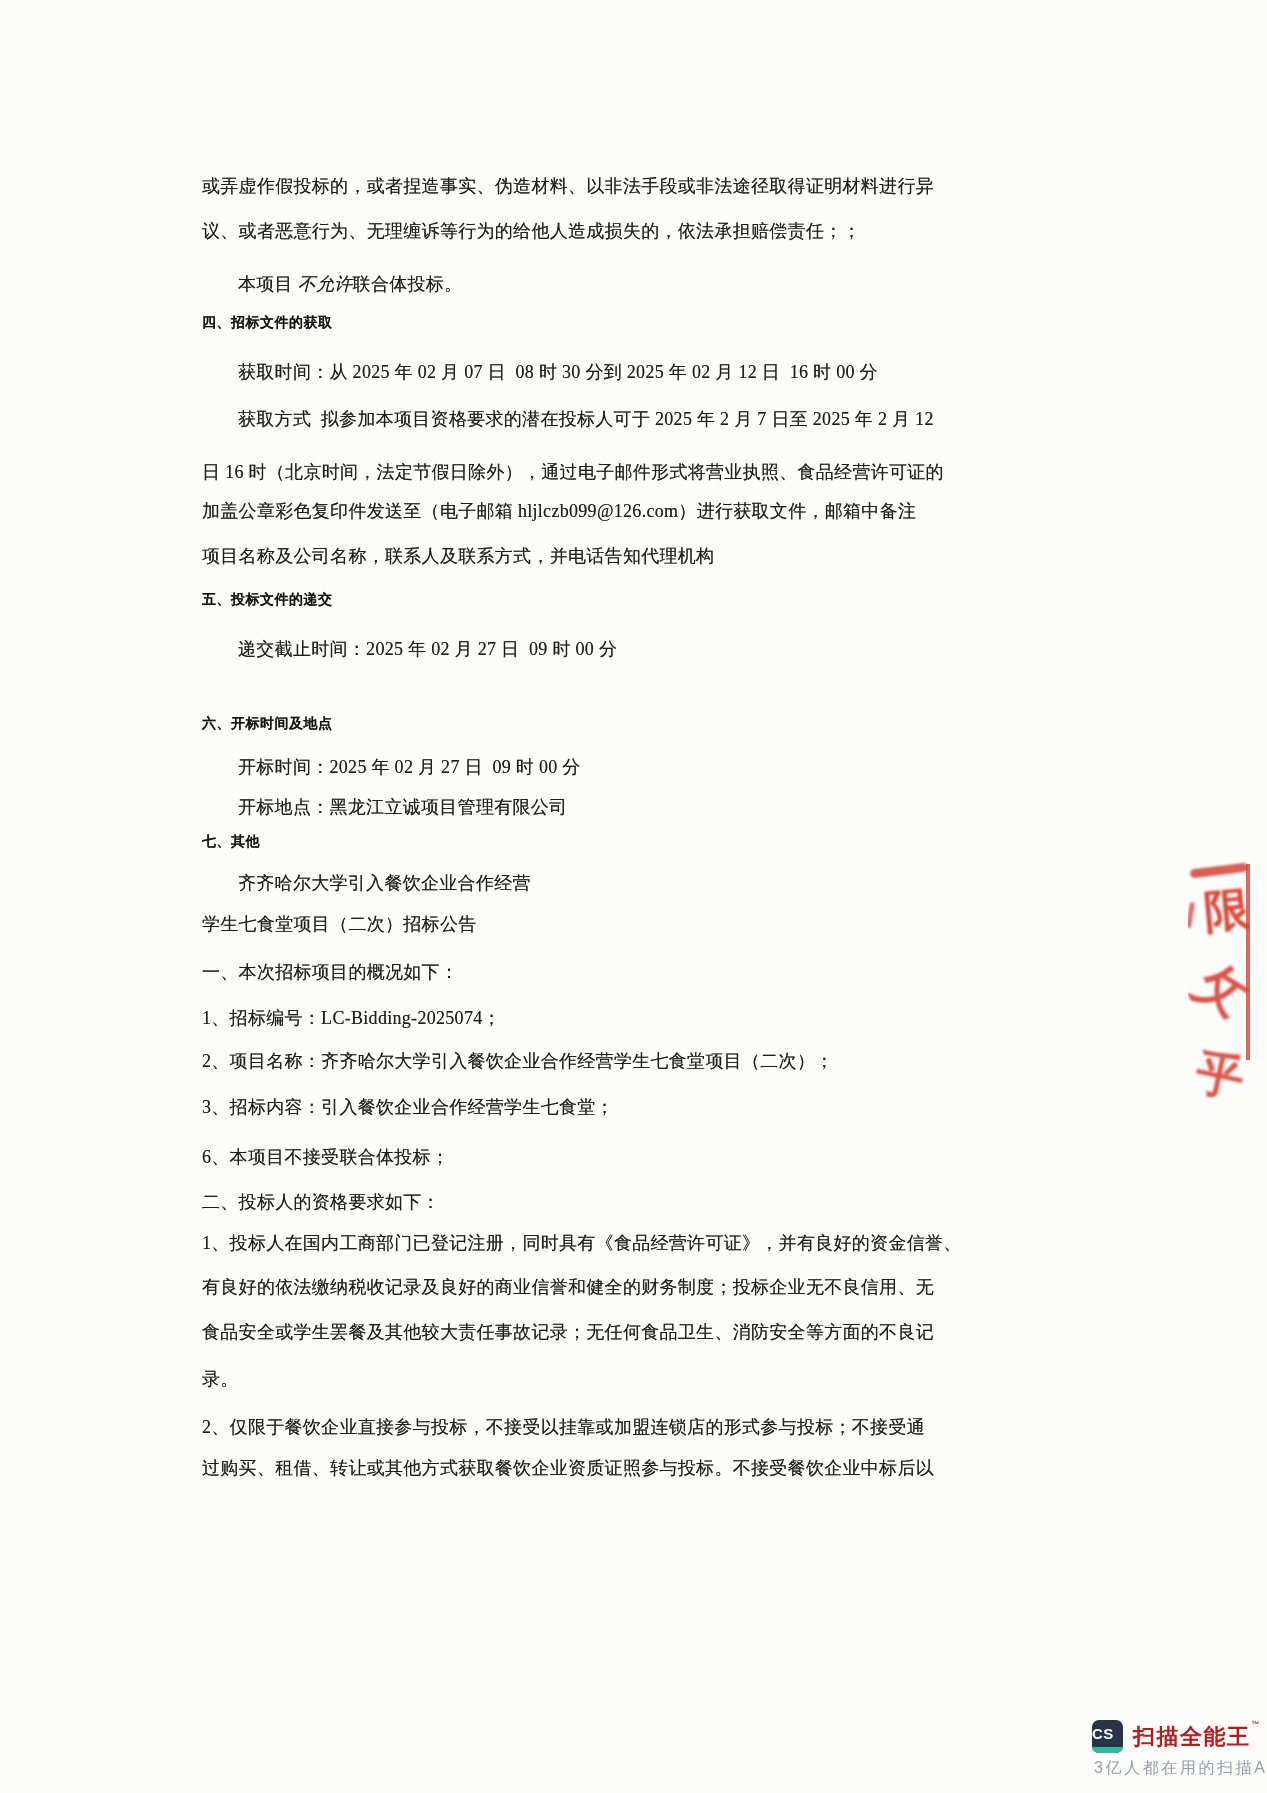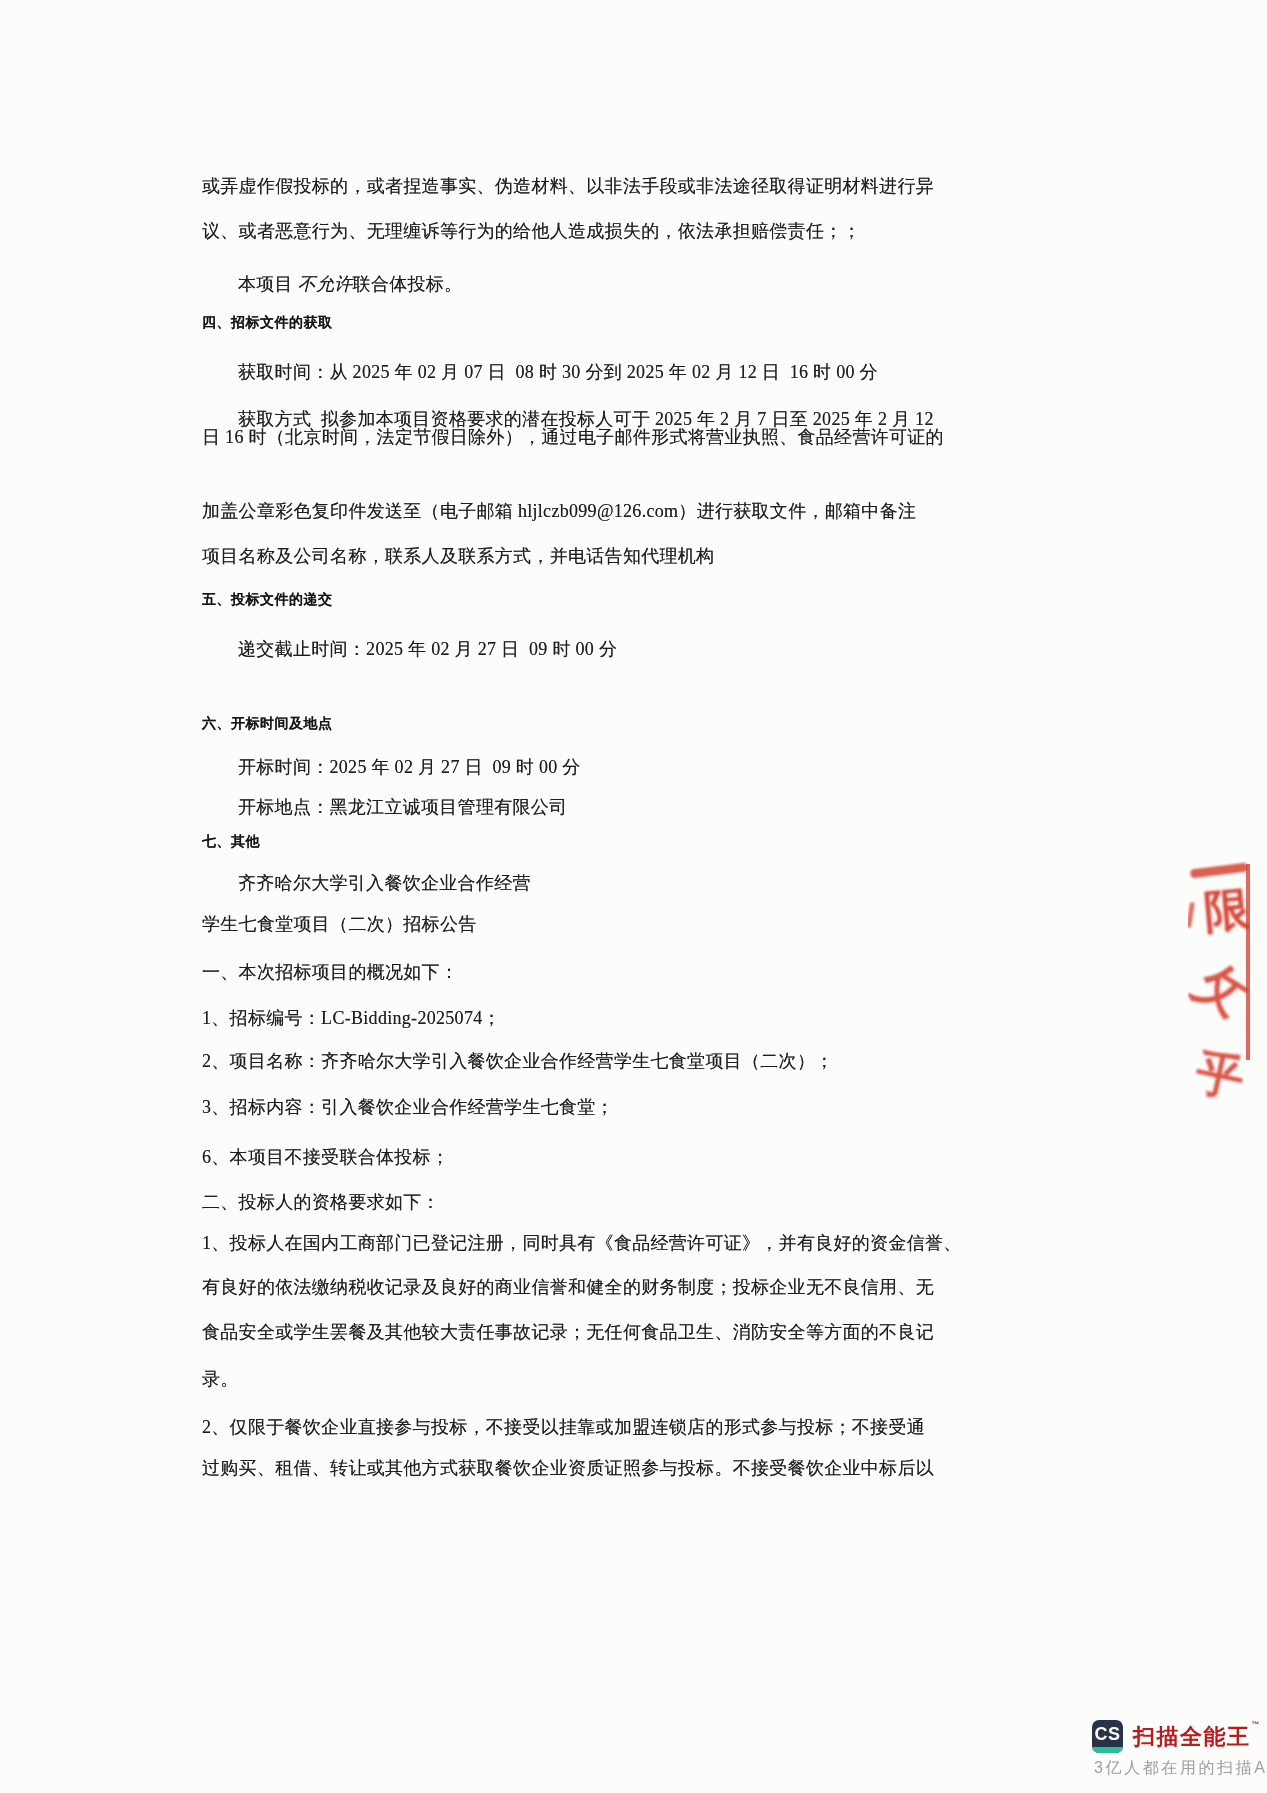--- a/index.html
+++ b/index.html
@@ -73,22 +73,21 @@
     font-family:"Liberation Sans","DejaVu Sans",sans-serif;
   }
   .cs-logo {
     position:absolute; left:0; top:2px;
     width:31px; height:33px;
     border-radius:7px;
     overflow:hidden;
   }
   .cs-logo .cs-text {
     position:absolute; top:1px; left:0; right:0;
-    text-align:center;
-    color:#fff; font-weight:bold; font-size:18px; line-height:26px;
+    color:#fff; font-weight:bold; font-size:15px; line-height:26px;
     letter-spacing:0.5px;
   }
   .cs-logo .cs-green {
     position:absolute; bottom:0; left:0; right:0; height:6px;
   }
   .wm-title {
     position:absolute; left:41px; top:4px;
     font-size:22px; font-weight:bold;
     letter-spacing:1.5px;
     white-space:nowrap;
@@ -108,21 +107,21 @@
 <div class="page">
 
   <div class="line" style="top:174px">或弄虚作假投标的，或者捏造事实、伪造材料、以非法手段或非法途径取得证明材料进行异</div>
   <div class="line" style="top:219px">议、或者恶意行为、无理缠诉等行为的给他人造成损失的，依法承担赔偿责任；；</div>
 
   <div class="line indent" style="top:272px"><span>本项目 </span><span class="em-italic">不允许</span><span>联合体投标。</span></div>
 
   <div class="line heading" style="top:311px">四、招标文件的获取</div>
   <div class="line indent" style="top:360px">获取时间：从 2025 年 02 月 07 日  08 时 30 分到 2025 年 02 月 12 日  16 时 00 分</div>
   <div class="line indent" style="top:407px">获取方式  拟参加本项目资格要求的潜在投标人可于 2025 年 2 月 7 日至 2025 年 2 月 12</div>
-  <div class="line" style="top:425px">日 16 时（北京时间，法定节假日除外），通过电子邮件形式将营业执照、食品经营许可证的</div>
+  <div class="line" style="top:460px">日 16 时（北京时间，法定节假日除外），通过电子邮件形式将营业执照、食品经营许可证的</div>
   <div class="line" style="top:499px">加盖公章彩色复印件发送至（电子邮箱 hljlczb099@126.com）进行获取文件，邮箱中备注</div>
   <div class="line" style="top:544px">项目名称及公司名称，联系人及联系方式，并电话告知代理机构</div>
 
   <div class="line heading" style="top:588px">五、投标文件的递交</div>
   <div class="line indent" style="top:637px">递交截止时间：2025 年 02 月 27 日  09 时 00 分</div>
 
   <div class="line heading" style="top:712px">六、开标时间及地点</div>
   <div class="line indent" style="top:755px">开标时间：2025 年 02 月 27 日  09 时 00 分</div>
   <div class="line indent" style="top:795px">开标地点：黑龙江立诚项目管理有限公司</div>
 

